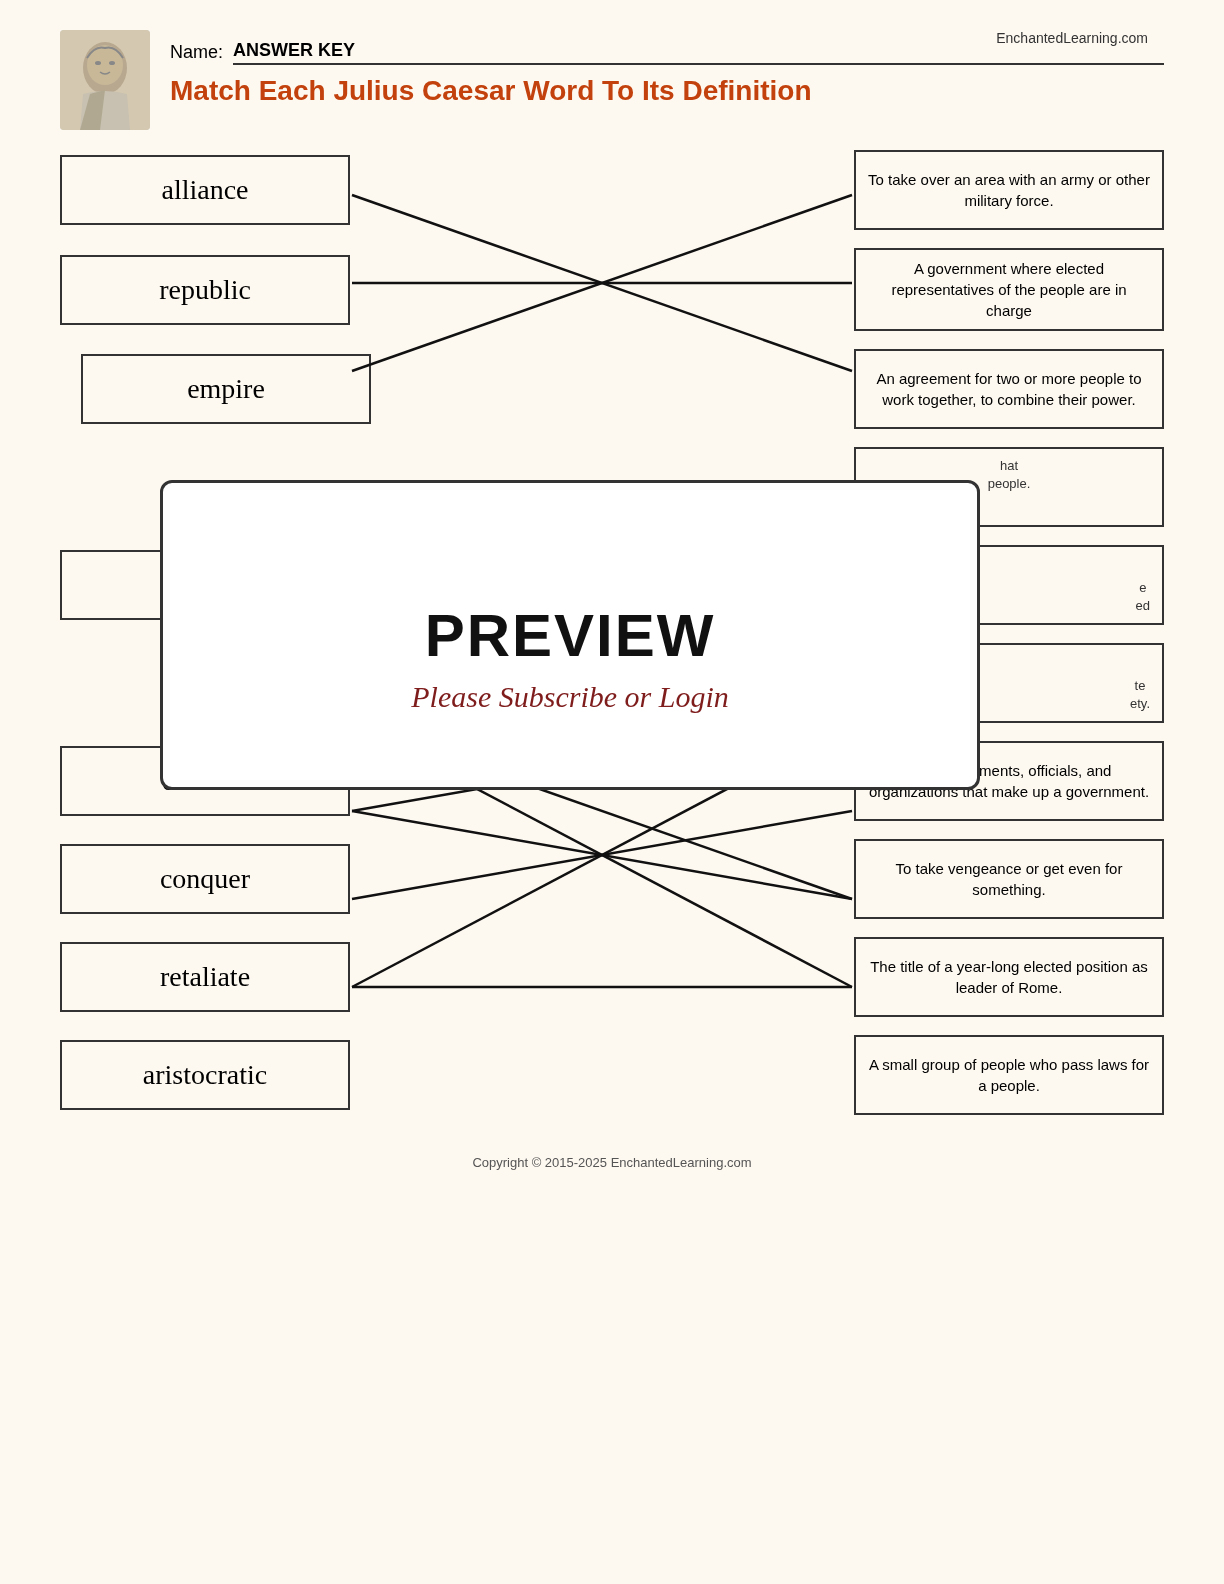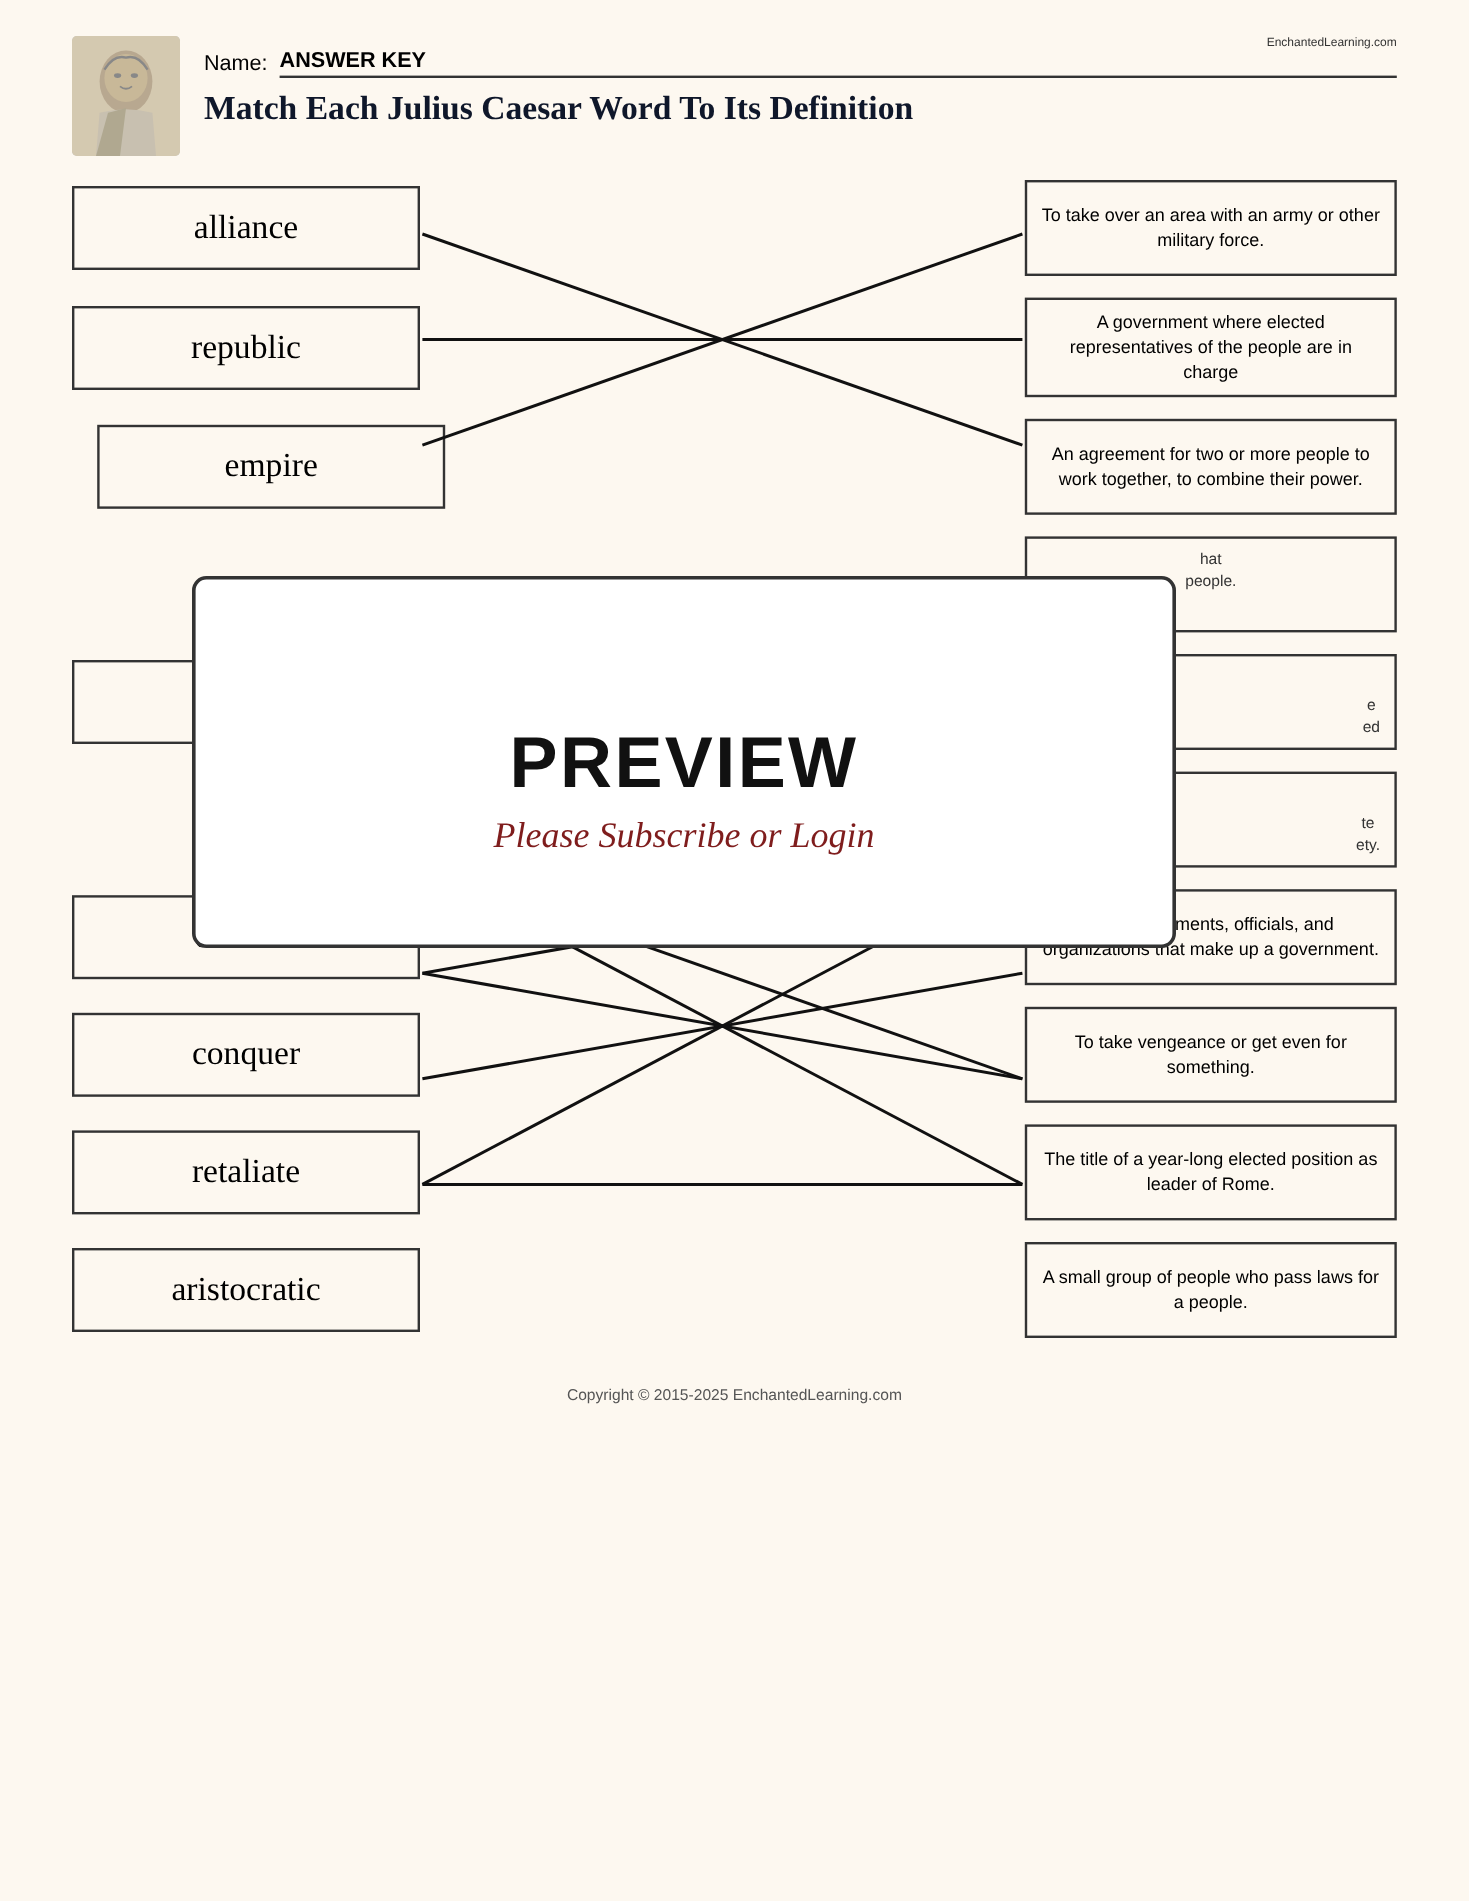--- a/index.html
+++ b/index.html
@@ -43,23 +43,23 @@
       width: 100%;
       height: 100%;
     }
 
     .header-right {
       flex: 1;
     }
 
     .site-name {
       position: absolute;
-      right: 0;
+      right: 16px;
       top: 0;
-      font-size: 10px;
+      font-size: 14px;
       color: #333;
       font-family: Arial, sans-serif;
     }
 
     .name-row {
       display: flex;
       align-items: center;
       margin-bottom: 8px;
       margin-top: 10px;
     }
@@ -76,22 +76,22 @@
       font-size: 18px;
       font-weight: bold;
       border-bottom: 2px solid #333;
       padding-bottom: 2px;
       flex: 1;
     }
 
     .main-title {
       font-size: 28px;
       font-weight: bold;
-      color: #0f172a;
-      font-family: Liberation Serif, serif;
+      color: #c2410c;
+      font-family: Liberation Sans, sans-serif;
       line-height: 1.3;
     }
 
     
     .matching-area {
       position: relative;
       width: 100%;
     }
 
     .row {

